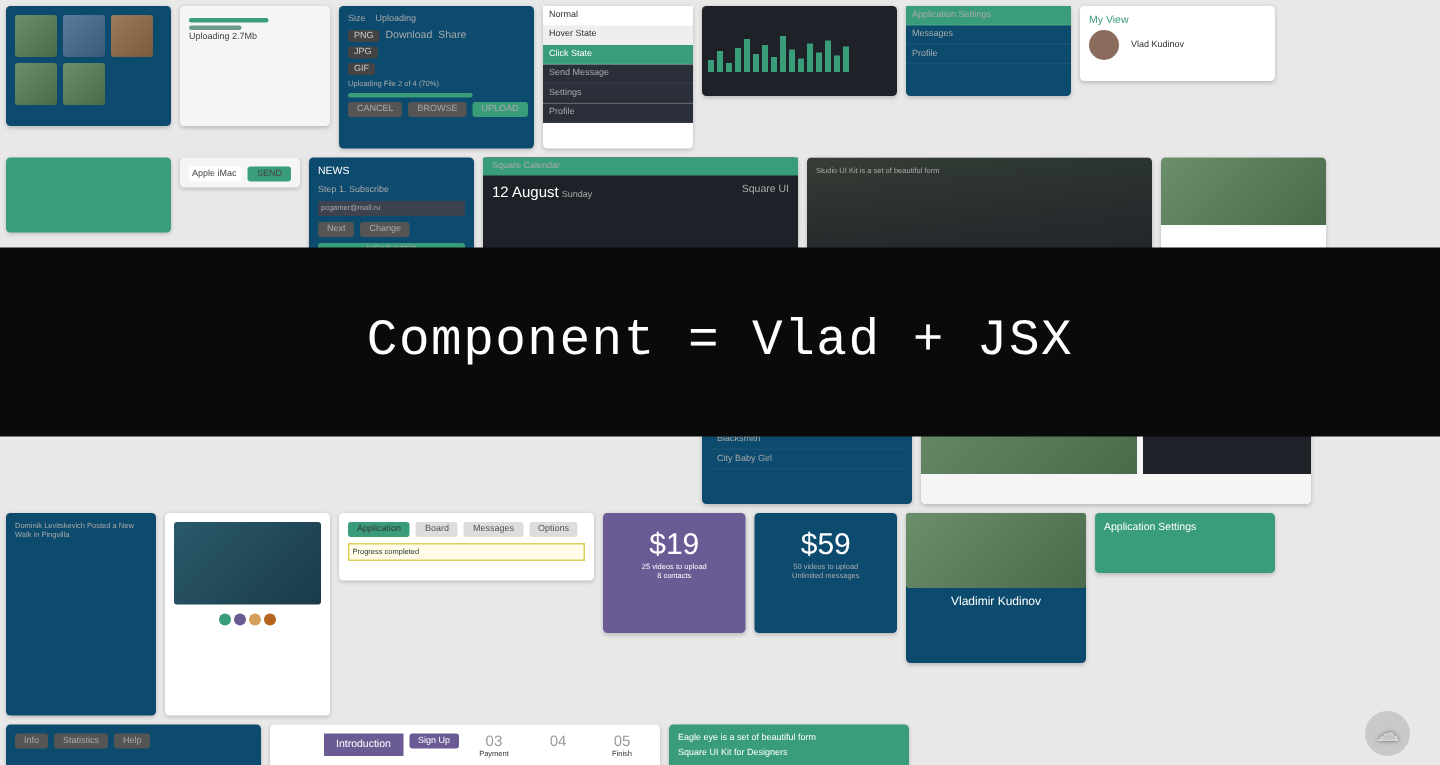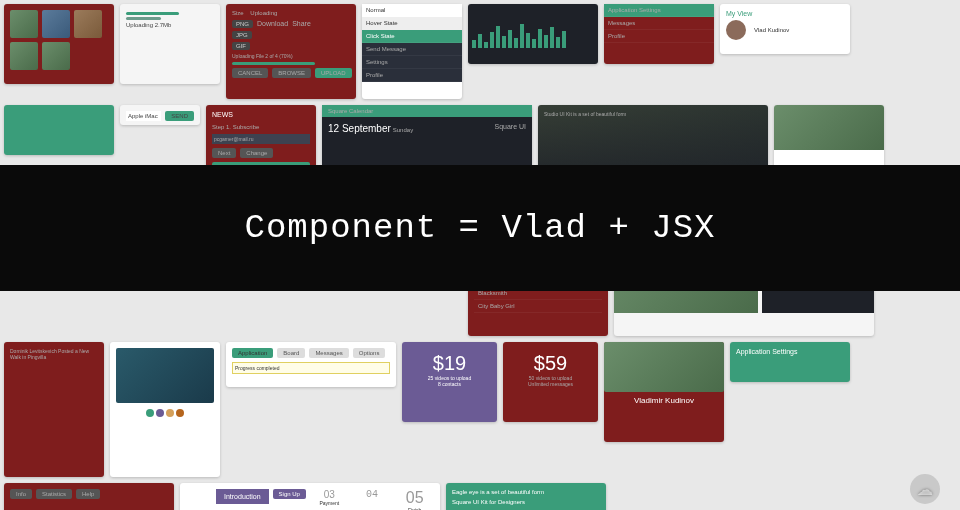--- a/index.html
+++ b/index.html
@@ -1,18 +1,18 @@
 <!DOCTYPE html>
 <html><head>
 <meta charset="utf-8">
 <style>
   * { margin: 0; padding: 0; box-sizing: border-box; }
   body { width: 960px; height: 510px; overflow: hidden; font-family: Arial, sans-serif; background: #e8e8e8; position: relative; }
   .collage { position: absolute; inset: 0; display: flex; flex-wrap: wrap; gap: 6px; padding: 4px; }
-  .widget { background: #7f1d1d; border-radius: 3px; color: #aaa; font-size: 7px; padding: 6px; box-shadow: 0 1px 3px rgba(0,0,0,0.2); }
+  .widget { background: #0c4a6e; border-radius: 3px; color: #aaa; font-size: 7px; padding: 6px; box-shadow: 0 1px 3px rgba(0,0,0,0.2); }
   .w-light { background: #f5f5f5; color: #444; }
   .w-green { background: #3a9d7a; color: #fff; }
   .w-purple { background: #6b5b95; color: #fff; }
   .w-white { background: #fff; color: #333; }
   .w-dark { background: #1e2128; }
   .banner { position: absolute; left: 0; right: 0; top: 165px; height: 126px; background: #0a0a0a; display: flex; align-items: center; justify-content: center; z-index: 100; }
   .banner-text { font-family: "Courier New", monospace; color: #fff; font-size: 34px; letter-spacing: 1px; }
   .watermark { position: absolute; right: 20px; bottom: 6px; font-size: 20px; color: rgba(255,255,255,0.6); z-index: 200; text-shadow: 0 0 3px rgba(0,0,0,0.5); display:flex; align-items:center; gap:6px;}
   .wm-icon { width:30px; height:30px; border-radius:50%; background: rgba(180,180,180,0.6); display:flex; align-items:center; justify-content:center; font-size:16px;}
   .row { display: flex; gap: 4px; }
@@ -123,21 +123,21 @@
     <div style="background:#3d4250;padding:2px;margin:4px 0;font-size:5px;">pcgamer@mail.ru</div>
     <div class="row">
         <span class="btn-sm">Next</span>
         <span class="btn-sm">Change</span>
       </div>
     <div class="btn-sm btn-green" style="margin-top:4px;">NEXT STEP</div>
   </div>
 
   <div class="widget w-dark" style="width:210px;height:70px;padding:0;">
     <div style="background:#3a9d7a;padding:3px 6px;font-size:6px;">Square Calendar</div>
-    <div style="padding:6px;"><span style="font-size:10px;color:#fff;">12 September</span> <span style="font-size:6px;">Sunday</span><span style="float:right;font-size:7px;">Square UI</span></div>
+    <div style="padding:6px;"><span style="font-size:10px;color:#fff;">12 August</span> <span style="font-size:6px;">Sunday</span><span style="float:right;font-size:7px;">Square UI</span></div>
   </div>
   <div class="widget w-dark" style="width:230px;height:70px;background:linear-gradient(rgba(30,33,40,0.6),rgba(30,33,40,0.9)),linear-gradient(135deg,#5a6a4a,#3a4a3a);">
     <div style="font-size:5px;">Studio UI Kit is a set of beautiful form</div>
   </div>
   <div class="widget w-white" style="width:110px;height:70px;padding:0;">
     <div class="thumb" style="height:45px;width:100%;border-radius:3px 3px 0 0;"></div>
   </div>
   <div class="widget" style="width:80px;height:70px;padding:0;">
     <div class="sidebar-item">Dashboard</div>
     <div class="sidebar-item" style="background:#3a9d7a;">Messages</div>
@@ -245,22 +245,22 @@
         <span class="btn-sm">Info</span>
         <span class="btn-sm">Statistics</span>
         <span class="btn-sm">Help</span>
       </div>
   </div>
   <div class="widget w-white" style="width:260px;height:50px;">
     <div class="row" style="align-items:flex-start;margin-left:30px;">
       <div style="background:#6b5b95;color:#fff;padding:4px 8px;font-size:7px;">Introduction</div>
       <div class="btn-sm" style="background:#6b5b95;color:#fff;">Sign Up</div>
       <div style="flex:1;text-align:center;"><span style="font-size:10px;color:#999;">03</span><div style="font-size:5px;">Payment</div></div>
-      <div style="flex:1;text-align:center;"><span style="font-size:10px;color:#999;font-family:Liberation Mono, monospace;">04</span></div>
-      <div style="flex:1;text-align:center;"><span style="font-size:16px;color:#999;">05</span><div style="font-size:5px;">Finish</div></div>
+      <div style="flex:1;text-align:center;"><span style="font-size:10px;color:#999;">04</span></div>
+      <div style="flex:1;text-align:center;"><span style="font-size:10px;color:#999;">05</span><div style="font-size:5px;">Finish</div></div>
     </div>
   </div>
   <div class="widget w-green" style="width:160px;height:50px;">
     <div style="font-size:6px;">Eagle eye is a set of beautiful form</div>
     <div style="font-size:6px;margin-top:4px;">Square UI Kit for Designers</div>
   </div>
 </div>
 
 <div class="banner">
   <div class="banner-text">Component = Vlad + JSX</div>

